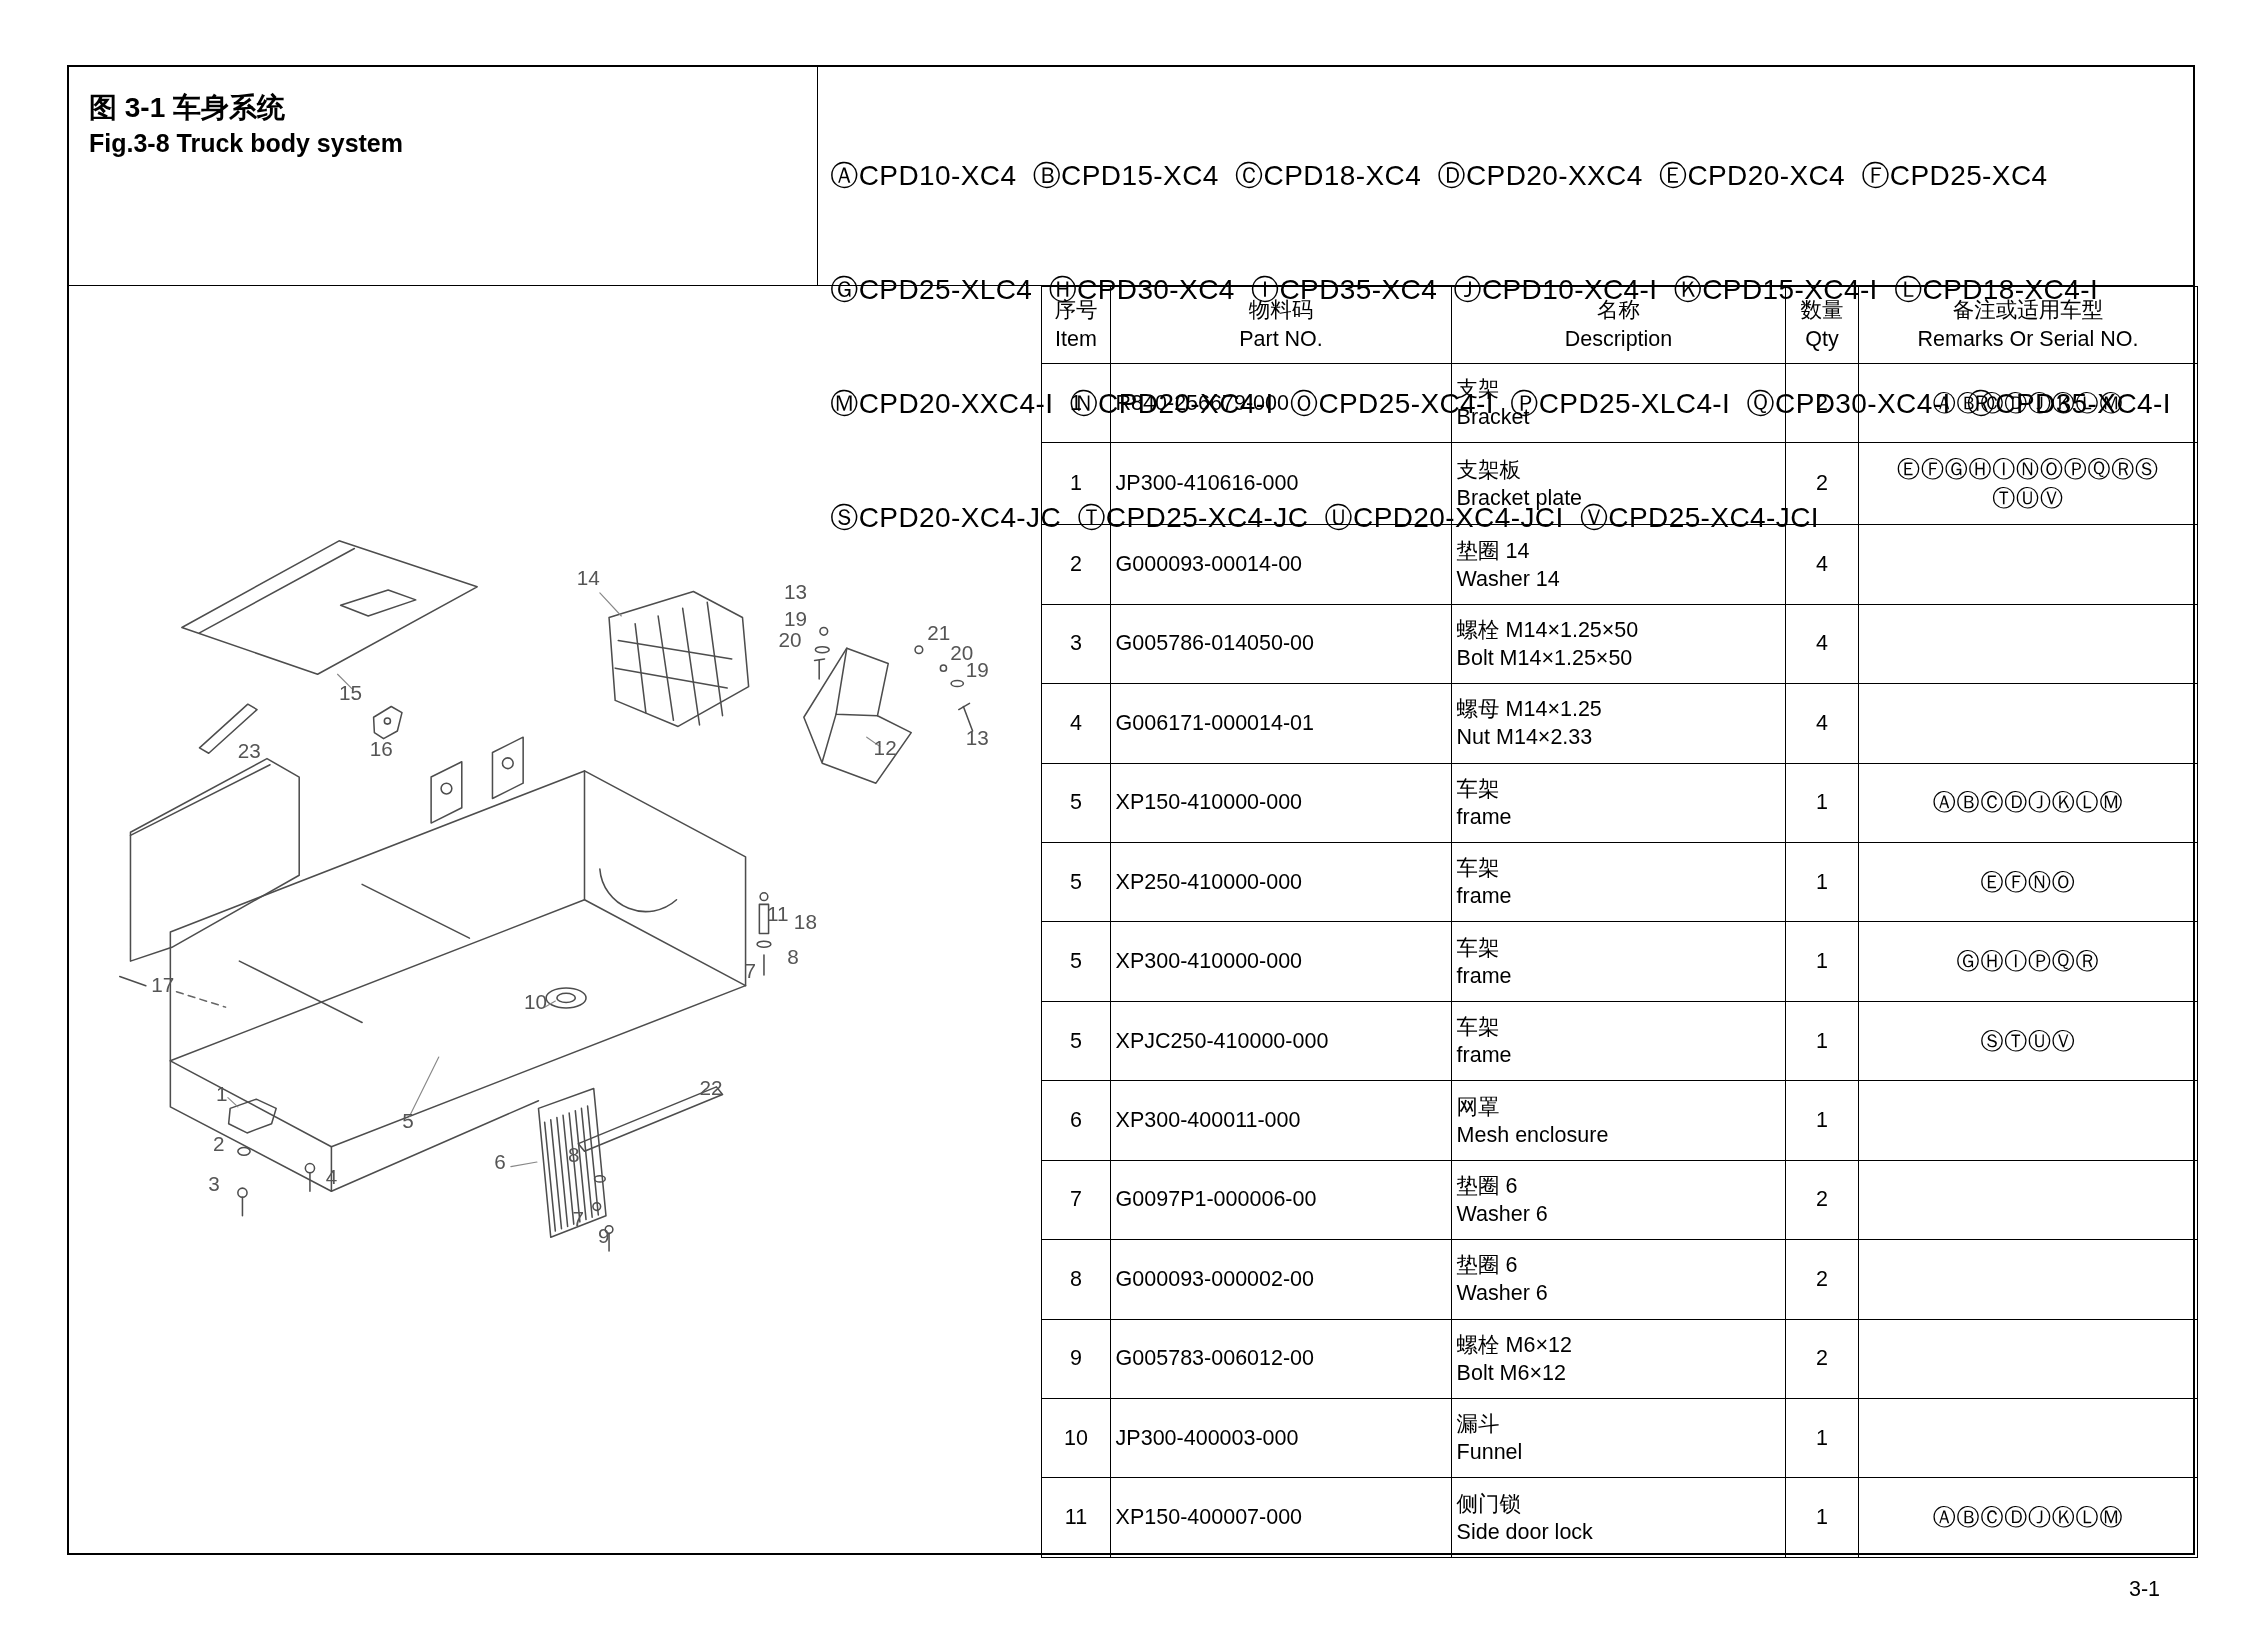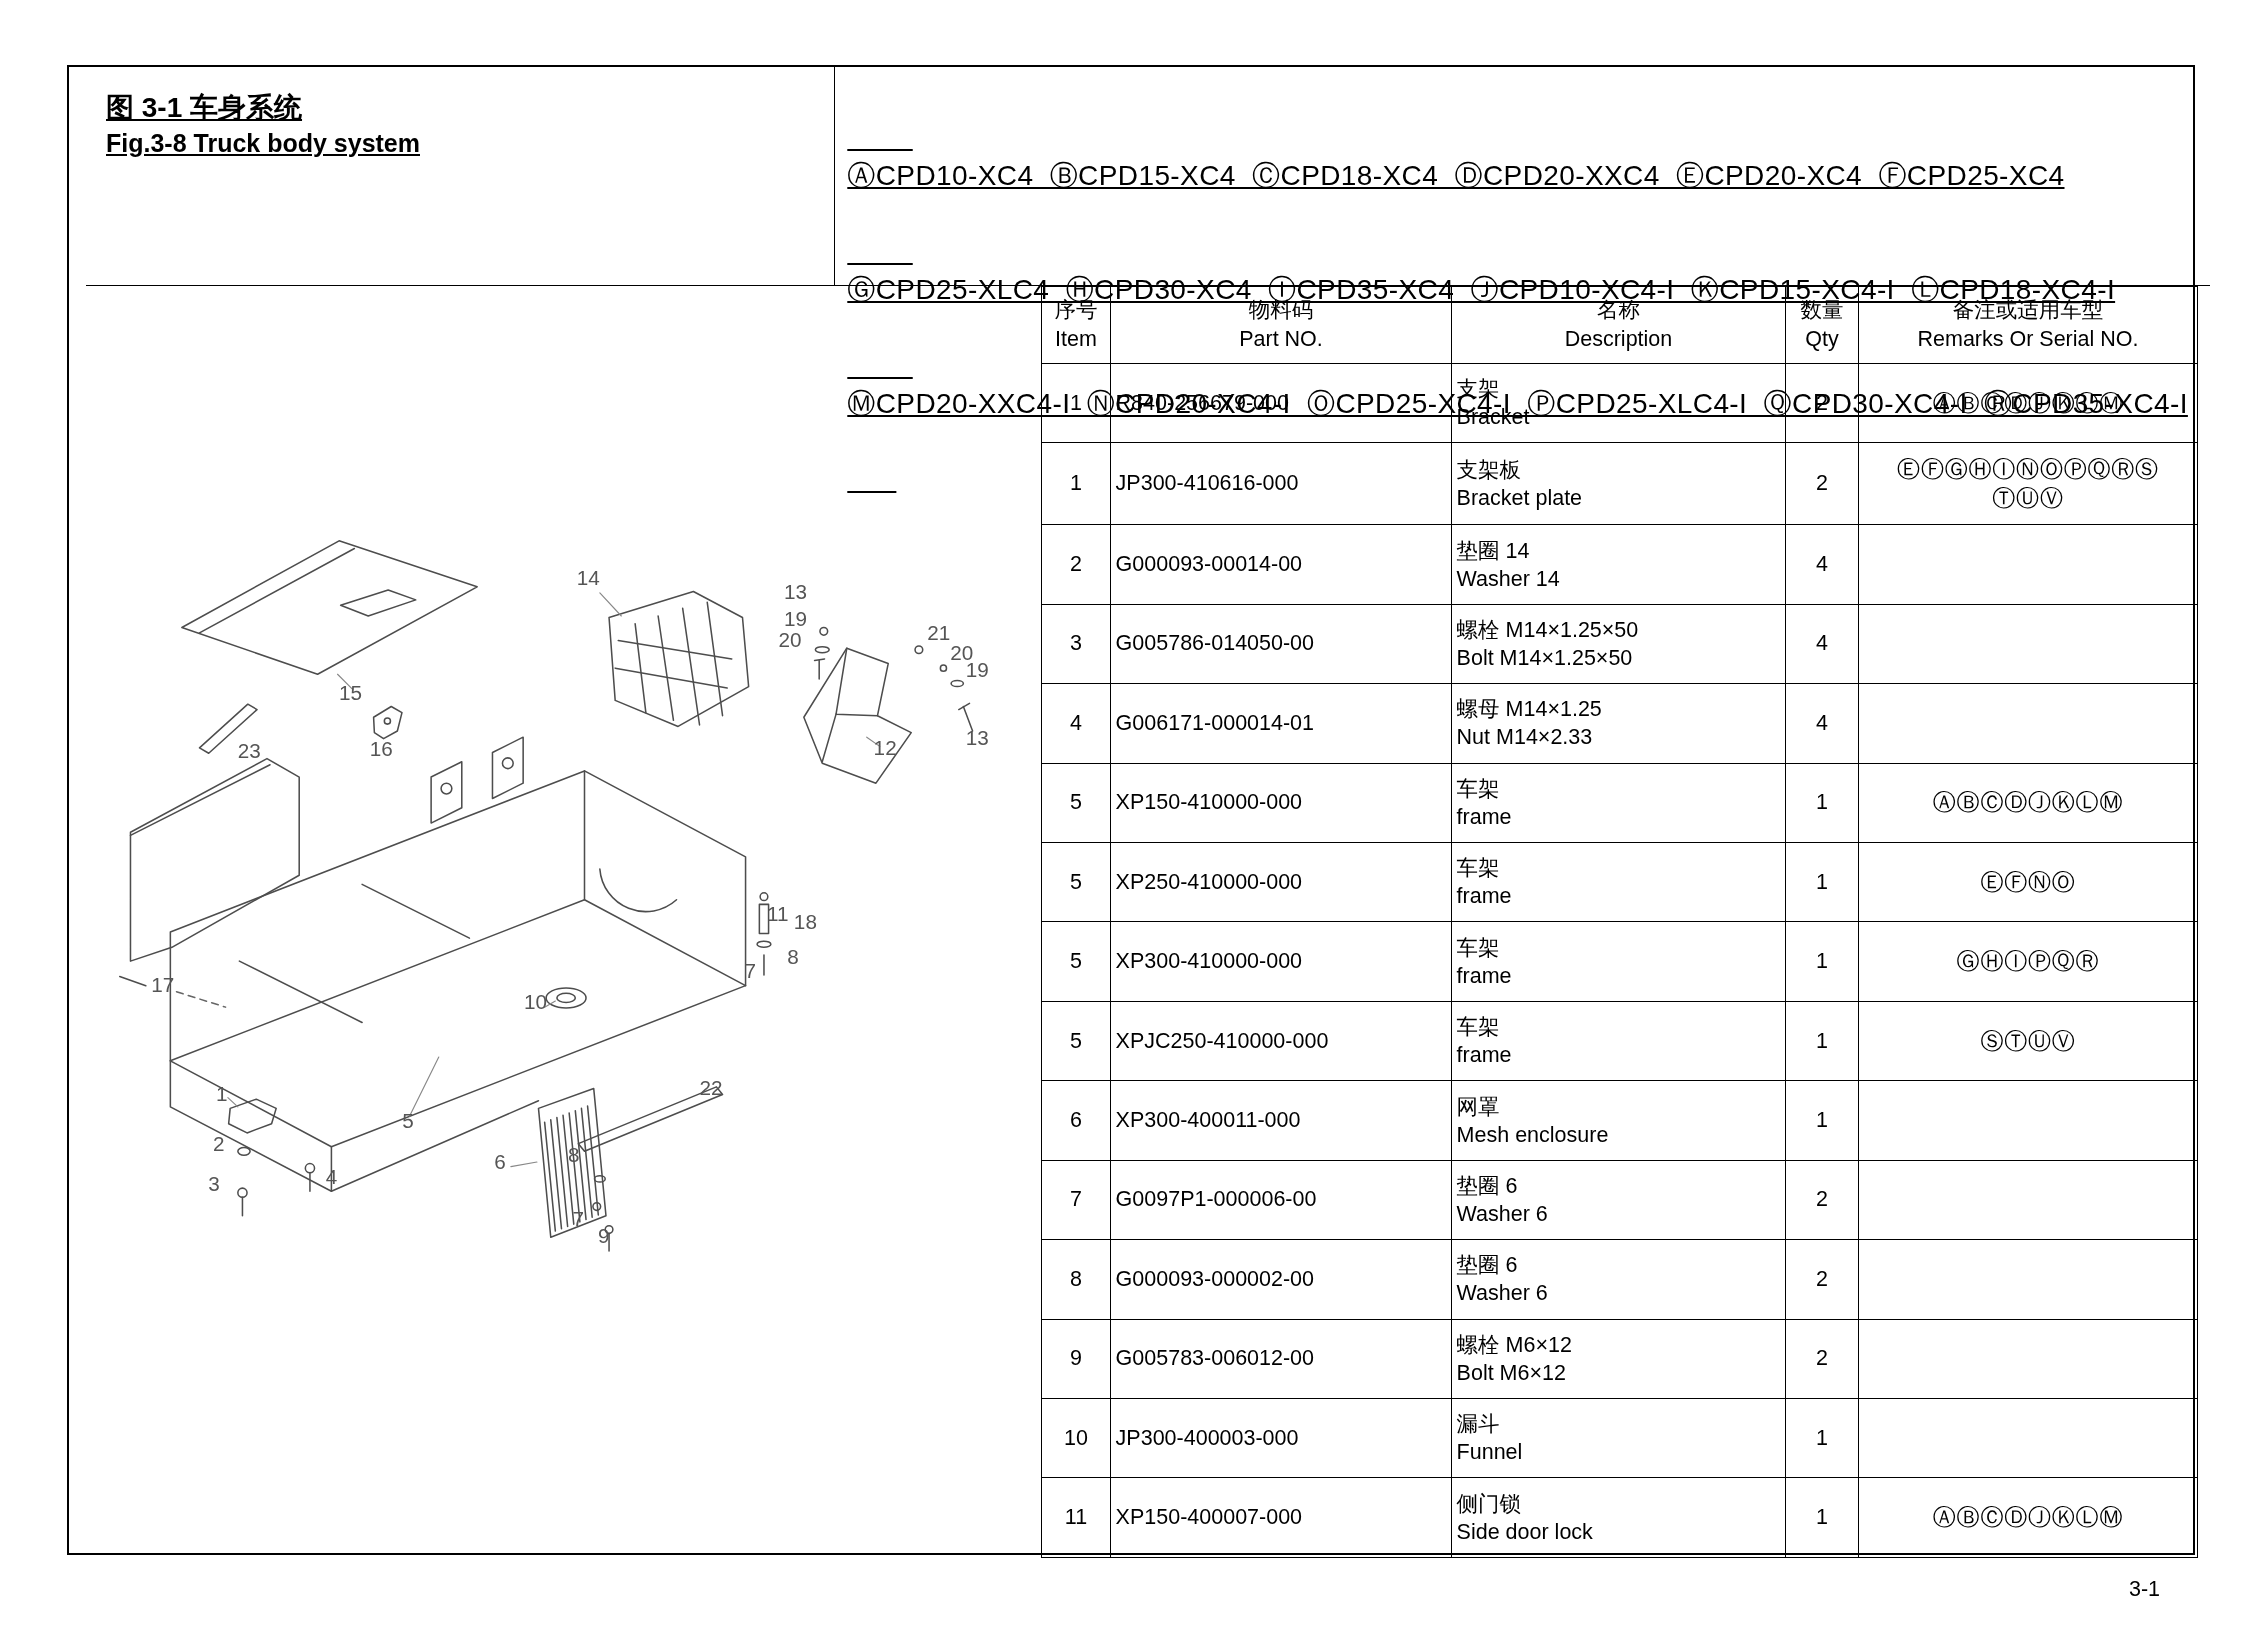--- a/index.html
+++ b/index.html
@@ -7,22 +7,22 @@
   .page {
     position:relative; width:2261px; height:1635px; background:#fff;
     font-family:"Liberation Sans","DejaVu Sans",sans-serif; color:#000;
   }
   .frame {
     position:absolute; left:67px; top:65px; width:2128px; height:1490px;
     border:2.3px solid #000;
   }
   
   .header-band {
-    position:absolute; left:17px; top:0; width:100%; height:219px;
-    border-bottom:1.5px solid #000; display:flex;text-decoration:underline;
+    position:absolute; left:0; top:0; width:100%; height:219px;
+    border-bottom:1.5px solid #000; display:flex;
   }
   .title-block {
     width:749px; height:100%; border-right:1.5px solid #000;
     display:flex; flex-direction:column; justify-content:flex-start;
     padding:21.5px 0 0 20px;
   }
   .title-zh { font-size:28px; font-weight:bold; line-height:37px; }
   .title-en { font-size:25px; font-weight:bold; line-height:35px; }
   .model-block {
     flex:1; padding:14px 7.7px 0 12.3px;
@@ -75,20 +75,21 @@
 
     <div class="header-band">
       <div class="title-block">
         <div class="title-zh">图 3-1  车身系统</div>
         <div class="title-en">Fig.3-8 Truck body system</div>
       </div>
       <div class="model-block">
         <div>ⒶCPD10-XC4  ⒷCPD15-XC4  ⒸCPD18-XC4  ⒹCPD20-XXC4  ⒺCPD20-XC4  ⒻCPD25-XC4</div>
         <div>ⒼCPD25-XLC4  ⒽCPD30-XC4  ⒾCPD35-XC4  ⒿCPD10-XC4-I  ⓀCPD15-XC4-I  ⓁCPD18-XC4-I</div>
         <div>ⓂCPD20-XXC4-I  ⓃCPD20-XC4-I  ⓄCPD25-XC4-I  ⓅCPD25-XLC4-I  ⓆCPD30-XC4-I  ⓇCPD35-XC4-I</div>
+        <div>ⓈCPD20-XC4-JC  ⓉCPD25-XC4-JC  ⓊCPD20-XC4-JCI  ⓋCPD25-XC4-JCI</div>
       </div>
     </div>
 
     <svg class="diagram" viewBox="0 0 1210 1658">
       <g>
 
         <path d="M95 445 L300 332 L480 392 L272 506 Z"></path>
         <path d="M302 416 L364 396 L400 409 L338 430 Z"></path>
         <path d="M118 452 L320 342"></path>
 

